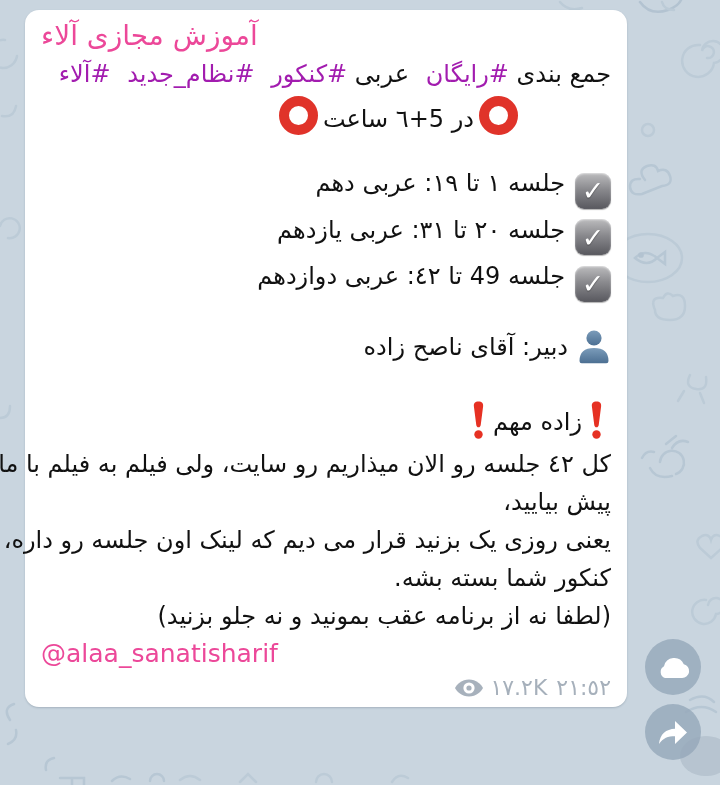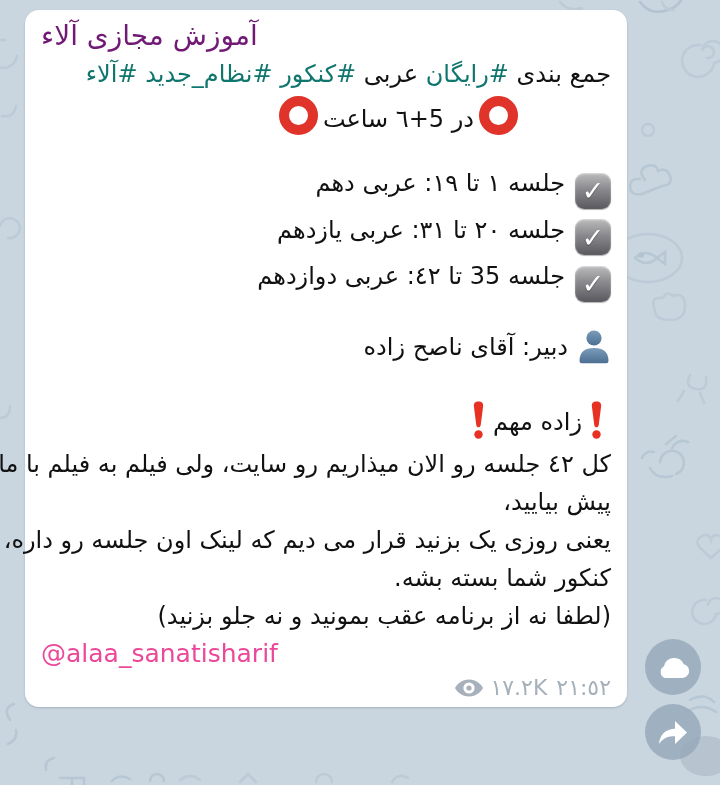--- a/index.html
+++ b/index.html
@@ -4,27 +4,27 @@
 <style>
   html,body{margin:0;padding:0;}
   .stage{position:relative;width:720px;height:785px;background:#c9d5df;overflow:hidden;
          font-family:"DejaVu Sans",sans-serif;}
   .doodles{position:absolute;left:0;top:0;width:720px;height:785px;}
 
   .bubble{position:absolute;left:25px;top:10px;width:602px;box-sizing:border-box;
           background:#ffffff;border-radius:14px;padding:8px 16px 6px 16px;
           box-shadow:0 1px 2px rgba(60,80,95,.25);}
 
-  .channel-title{direction:rtl;text-align:left;color:#701a75;font-size:28px;line-height:36px;
+  .channel-title{direction:rtl;text-align:left;color:#ec4899;font-size:28px;line-height:36px;
                  white-space:nowrap;}
 
   .msg{direction:rtl;text-align:right;color:#111;font-size:24px;}
   .line{line-height:38px;white-space:nowrap;}
   .intro-line{line-height:40px;}
-  .tag{color:#0f766e;}
+  .tag{color:#a21caf;margin-left:9px;}
   .hours-line{line-height:50px;margin-left:0;padding-left:0;margin-right:88px;}
   .ring{display:inline-block;width:19px;height:19px;border:10px solid #e0332a;
         border-radius:50%;vertical-align:-8px;margin:0 5px;}
   .spacer18{height:18px;} .spacer24{height:24px;} .spacer30{height:30px;}
 
   .check-line{line-height:43px;}
   .checkbox{display:inline-flex;width:36px;height:36px;border-radius:9px;
             background:linear-gradient(180deg,#bcbcbe 0%,#8a8a8e 45%,#58585e 100%);
             box-shadow:inset 0 1px 2px rgba(255,255,255,.55),0 1px 1px rgba(0,0,0,.3);
             align-items:center;justify-content:center;vertical-align:-9px;margin-left:10px;}
@@ -94,21 +94,21 @@
           </span><span>جلسه ١ تا ١٩: عربی دهم</span>
       </div>
       <div class="line check-line">
         <span class="checkbox">
             <span class="tick">✓</span>
           </span><span>جلسه ٢٠ تا ٣١: عربی یازدهم</span>
       </div>
       <div class="line check-line">
         <span class="checkbox">
             <span class="tick">✓</span>
-          </span><span>جلسه 35 تا ٤٢: عربی دوازدهم</span>
+          </span><span>جلسه 49 تا ٤٢: عربی دوازدهم</span>
       </div>
 
       <div class="spacer24"></div>
 
       <div class="line emoji-line">
         <svg class="inline-ico" width="34" height="36" viewBox="0 0 34 36">
           <defs>
               <linearGradient id="pg" x1="0" y1="0" x2="0" y2="1">
             <stop offset="0" stop-color="#7b9cba"></stop>
                 <stop offset="1" stop-color="#4c6f92"></stop>

